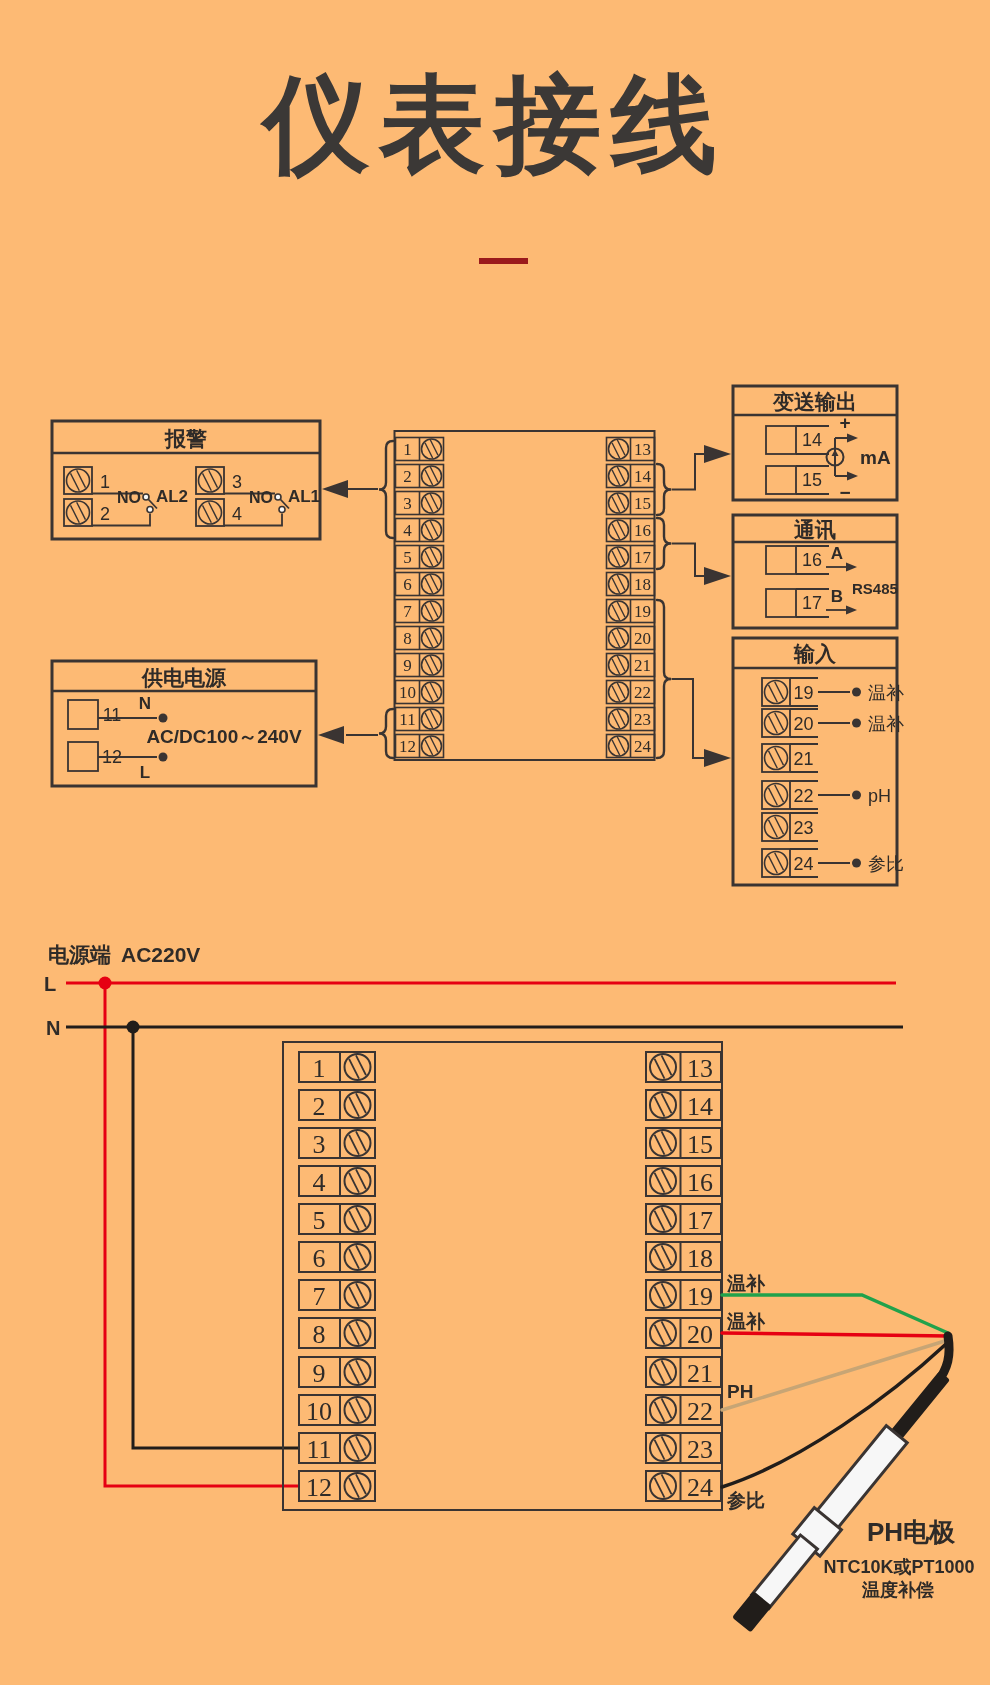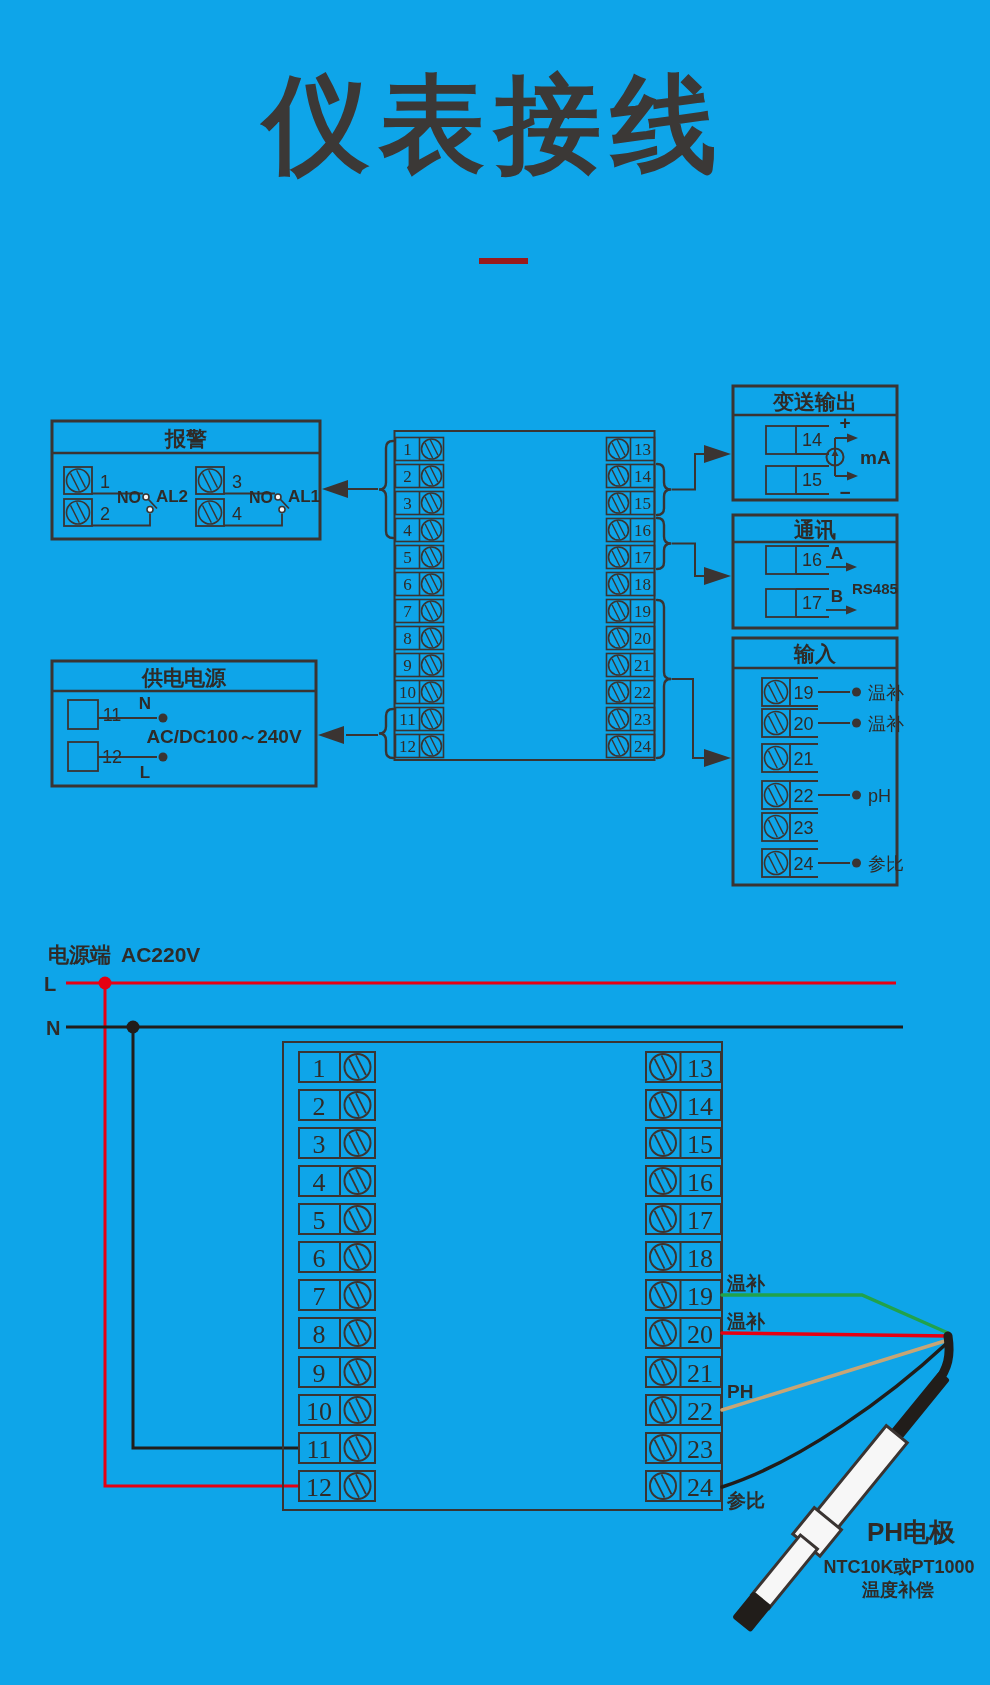--- a/index.html
+++ b/index.html
@@ -1,17 +1,17 @@
 <!DOCTYPE html>
 <html><head>
 <meta charset="utf-8">
 <style>
   html,body{margin:0;padding:0;}
   body{width:990px;height:1685px;background:#f7f7f7;font-family:"Liberation Sans",sans-serif;}
-  .page{position:relative;width:990px;height:1685px;background:#0ea5e9;overflow:hidden;}
+  .page{position:relative;width:990px;height:1685px;background:#fdba74;overflow:hidden;}
   .main-title{position:absolute;left:0;top:58px;width:100%;text-align:center;
     font-size:106px;font-weight:900;color:#3b3836;letter-spacing:10px;line-height:1.25;}
   .title-dash{position:absolute;left:479px;top:258px;width:49px;height:6px;background:#9a1a1c;}
   svg.diagram{position:absolute;left:0;top:0;}
   svg text{fill:#2f2b28;dominant-baseline:central;}
   .t-title{font-size:21px;font-weight:bold;text-anchor:middle;}
   .n-sm{font-size:17px;text-anchor:middle;font-family:"Liberation Serif",serif;}
   .n-big{font-size:26px;text-anchor:middle;font-family:"Liberation Serif",serif;}
   .n-sans{font-size:18px;text-anchor:middle;}
   .lbl{font-size:18px;}

